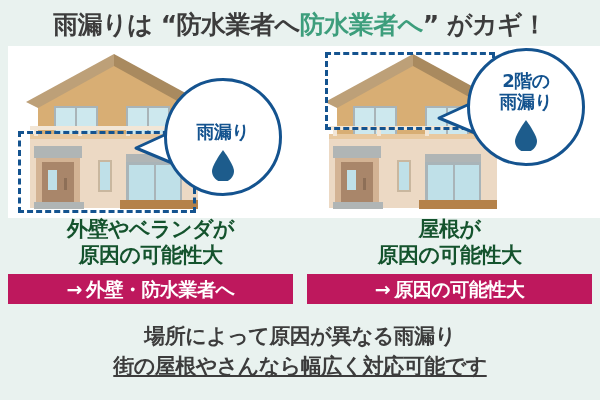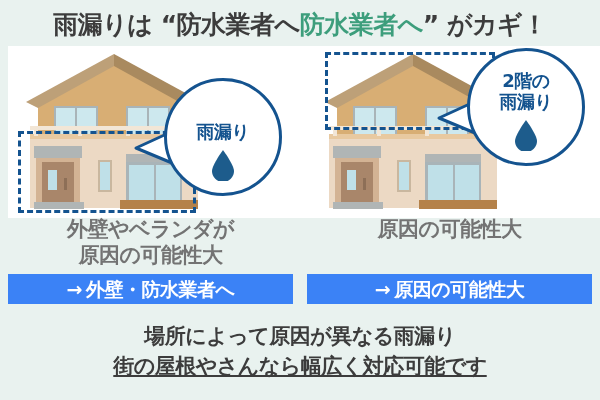--- a/index.html
+++ b/index.html
@@ -128,36 +128,36 @@
     margin-left: -12px;
   }
 
   
   .caption {
     position: absolute;
     top: 170px;
     left: 0;
     width: 285px;
     text-align: center;
-    color: #737373;
+    color: #14532d;
     font-weight: bold;
     font-size: 21px;
     line-height: 26px;
     letter-spacing: -0.5px;
     white-space: nowrap;
   }
 
   
   .banner {
     position: absolute;
     top: 228px;
     left: 0;
     width: 285px;
     height: 30px;
-    background: #3b82f6;
+    background: #be185d;
     color: #ffffff;
     font-weight: bold;
     font-size: 19px;
     line-height: 30px;
     text-align: center;
     letter-spacing: -0.5px;
     white-space: nowrap;
   }
   .banner .arrow { margin-right: 4px; }
 
@@ -305,20 +305,21 @@
       <div class="bubble bubble-right">
         <div class="bubble-text l1">2階の</div>
         <div class="bubble-text l2">雨漏り</div>
         <svg class="drop" viewBox="0 0 24 32">
           <path d="M12 1 C12 1 23 16 23 22 A11 11 0 0 1 1 22 C1 16 12 1 12 1 Z" fill="#1d5c8c"></path>
         </svg>
       </div>
     </div>
 
     <div class="caption">
+      <div>屋根が</div>
       <div>原因の可能性大</div>
     </div>
 
     <div class="banner">
       <span class="arrow">→</span><span>原因の可能性大</span>
     </div>
   </div>
 
   <div class="footer line1">場所によって原因が異なる雨漏り</div>
   <div class="footer line2">街の屋根やさんなら幅広く対応可能です</div>

